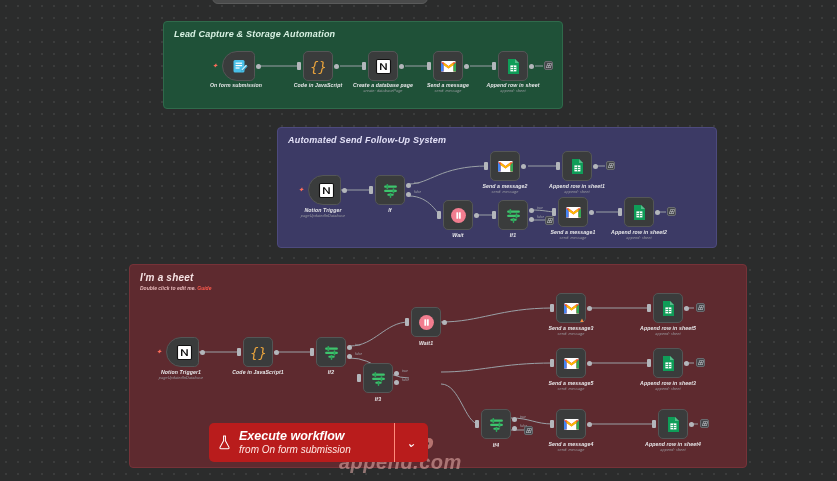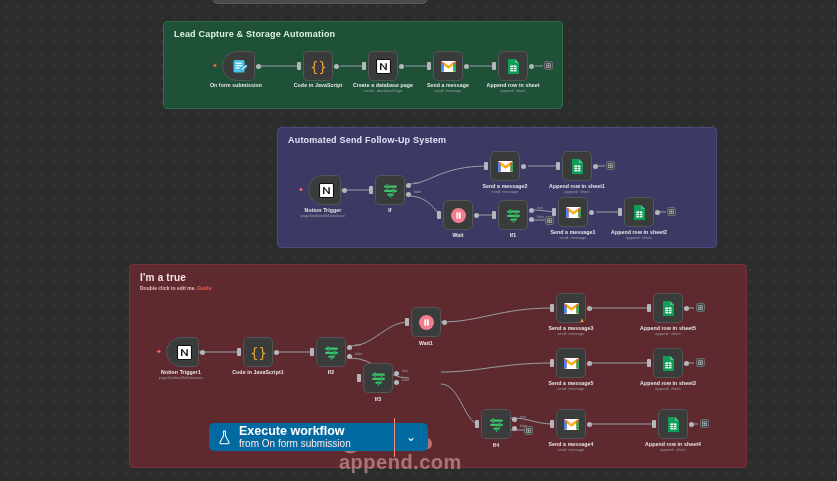--- a/index.html
+++ b/index.html
@@ -4,21 +4,21 @@
 <style>
   * { box-sizing: border-box; margin:0; padding:0; }
   html,body { width:837px; height:481px; overflow:hidden; }
   body{
     font-family:"Liberation Sans", sans-serif;
     background-color:#2b2c2c;
     background-image:radial-gradient(circle, #3b3c3c 1px, transparent 1px);
     background-size:12px 12px;
     position:relative;
   }
-  .canvas{ position:absolute; inset:0; }
+  .canvas{ position:absolute; inset:0;font-style:italic; }
 
   
   .top-pill{
     position:absolute; left:212px; top:-18px; width:216px; height:22px;
     background:#4a4b4b; border:1px solid #5a5b5b; border-radius:6px;
   }
 
   
   .sticky{ position:absolute; border-radius:4px; }
   .sticky-title{
@@ -86,22 +86,22 @@
   .endcap{
     position:absolute; width:9px; height:9px; border-radius:2px;
     background:#44464a; border:1px solid #6a6c70;
     display:flex; align-items:center; justify-content:center;
     color:#c9cbd0; font-size:7px; line-height:1;
   }
   .warn{ position:absolute; right:0px; bottom:-1px; color:#ff8c42; font-size:6px; }
 
   
   #execute-btn{
-    position:absolute; left:209px; top:423px; width:219px; height:28px;
-    background:#0369a1; border-radius:5px;
+    position:absolute; left:209px; top:423px; width:219px; height:39px;
+    background:#b91c1c; border-radius:5px;
     display:flex; align-items:center; padding:0 9px; gap:8px;
   }
   #execute-btn .flask{ width:13px; height:15px; flex:0 0 auto; }
   #execute-btn .txt{ flex:1 1 auto; line-height:1.18; }
   #execute-btn .t1{ display:block; color:#ffffff; font-size:12.5px; font-weight:bold; }
   #execute-btn .t2{ display:block; color:#ffe9e5; font-size:10px; }
   #execute-btn .divider{ width:1px; height:39px; background:#ff8b7b; }
   #execute-btn .chev{ width:16px; text-align:center; color:#fff; font-size:12px; }
 
   
@@ -127,21 +127,21 @@
 
   <div class="sticky" id="sticky-green">
     <div class="sticky-title">Lead Capture &amp; Storage Automation</div>
   </div>
 
   <div class="sticky" id="sticky-purple">
     <div class="sticky-title">Automated Send Follow-Up System</div>
   </div>
 
   <div class="sticky" id="sticky-red">
-    <div class="sticky-title">I'm a true</div>
+    <div class="sticky-title">I'm a sheet</div>
     <div class="sticky-sub">
       <span>Double click to edit me.</span>
       <span class="lnk">Guide</span>
     </div>
   </div>
 
   <svg class="wires" width="837" height="481">
     <g stroke="#9aa0a6" stroke-width="1" fill="none">
 
       <path d="M258 66 H300"></path>

